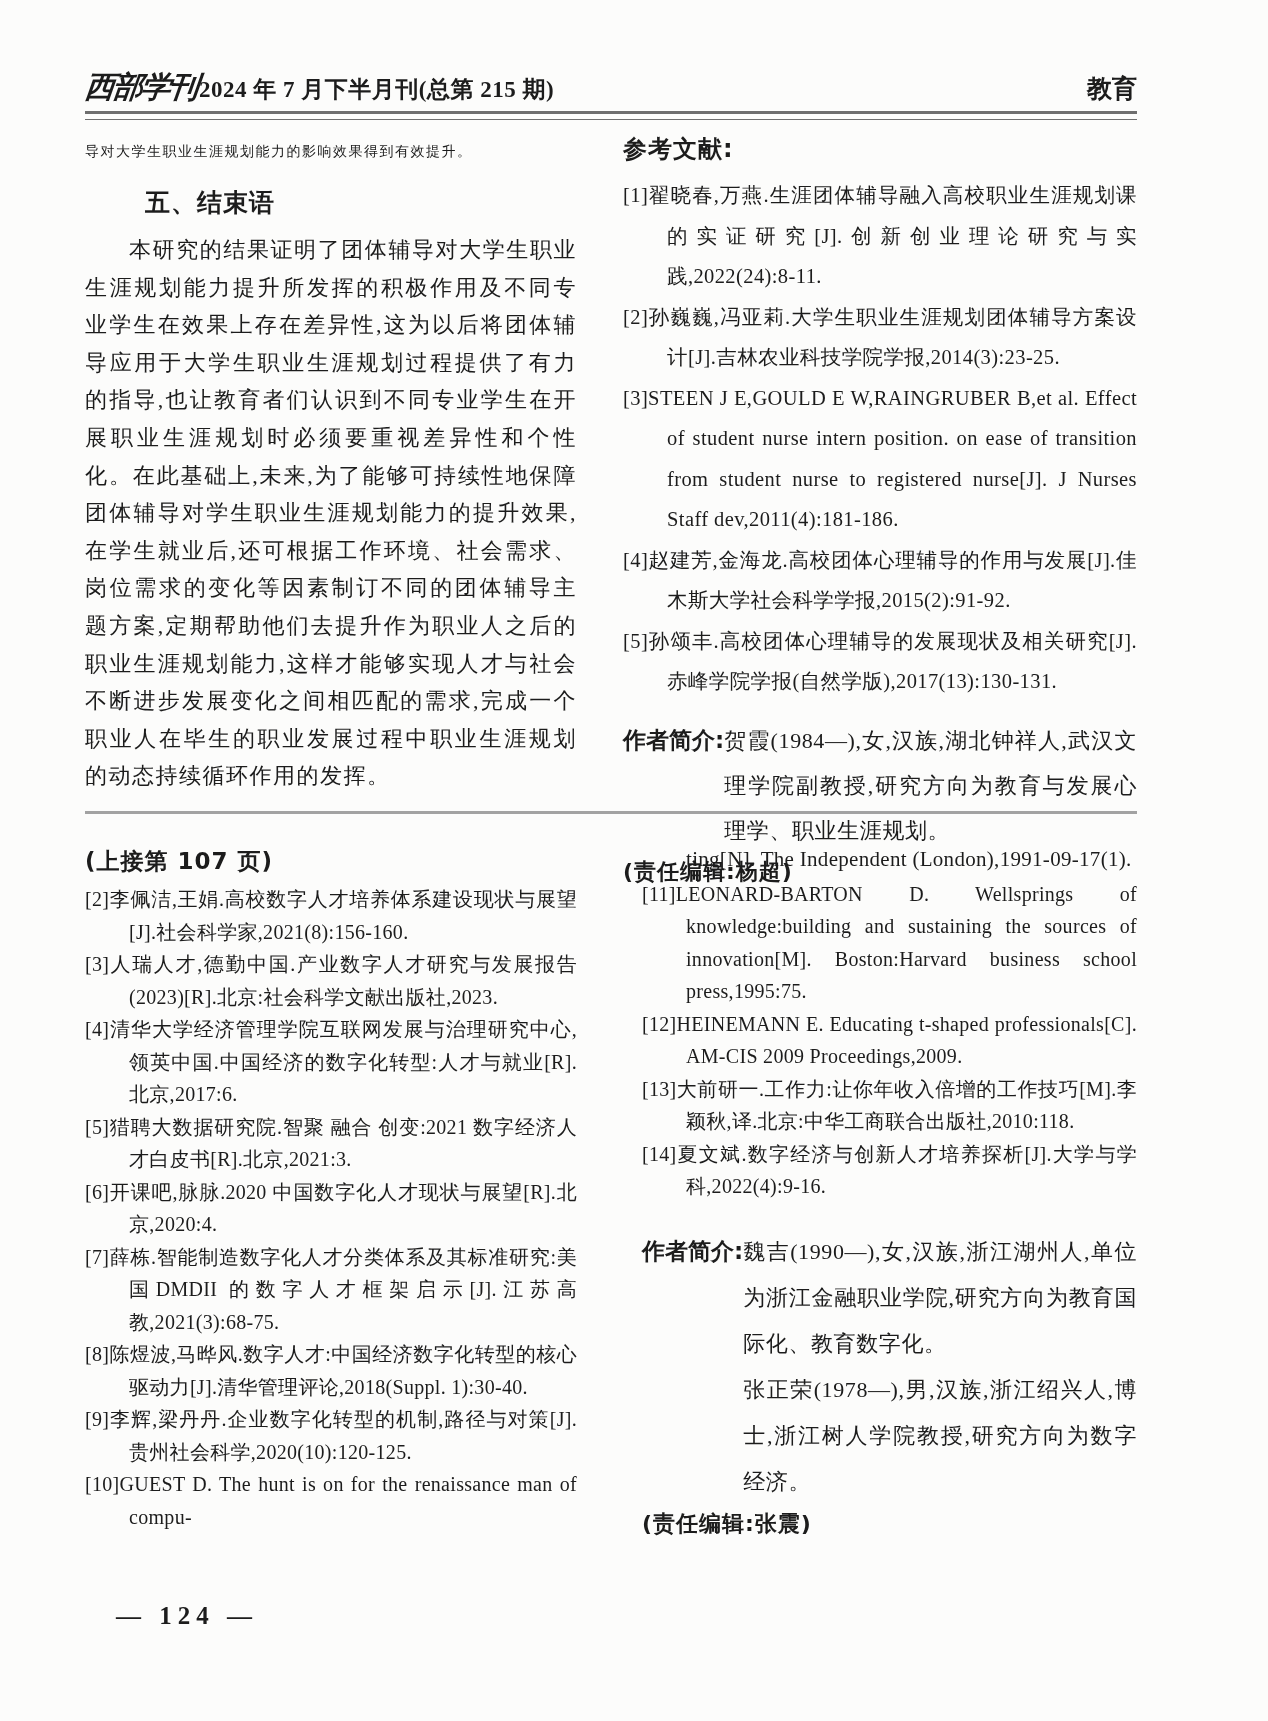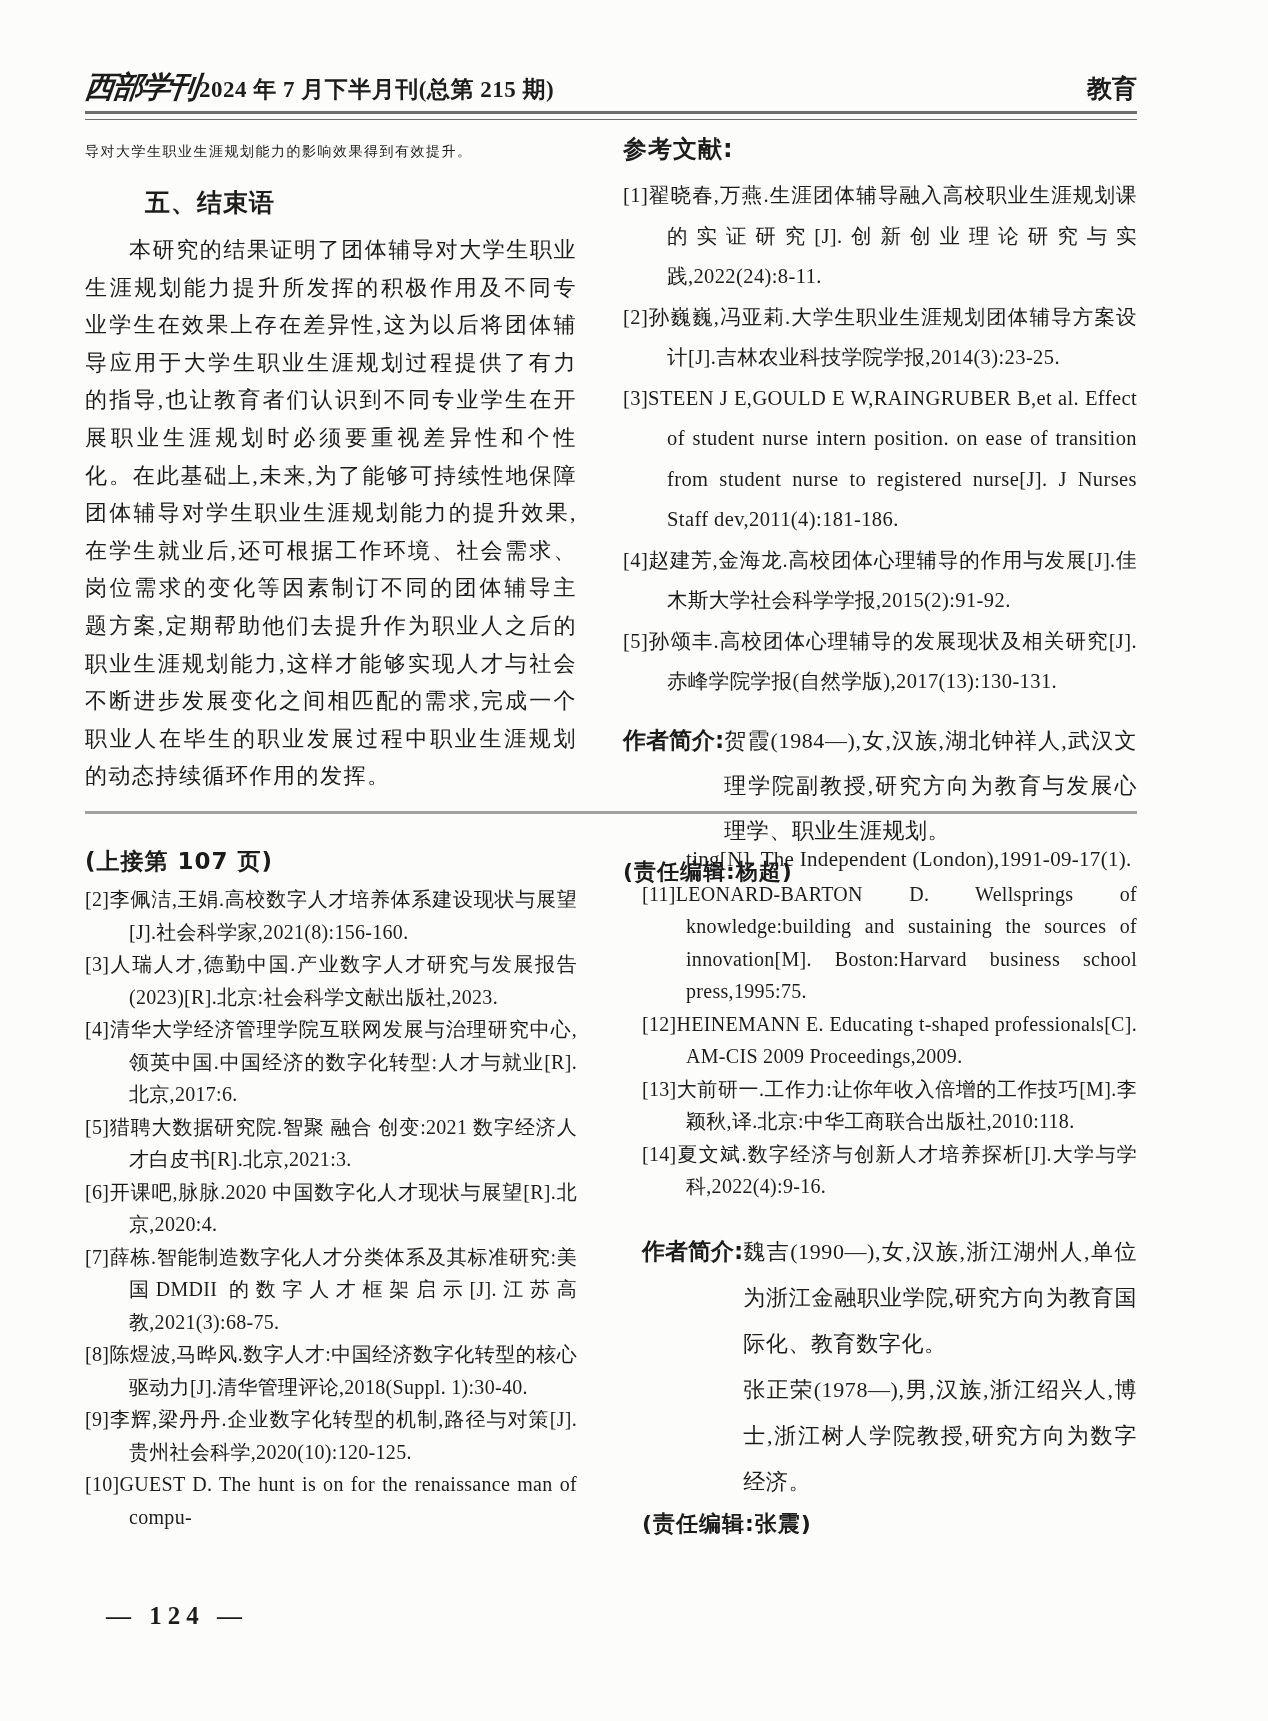--- a/index.html
+++ b/index.html
@@ -77,21 +77,21 @@
     font-weight:bold; font-size:23px; line-height:36px; margin:0 0 4px 0; letter-spacing:1px;
   }
   .ref-sm { font-size:20px; line-height:32.5px; text-align:justify; padding-left:44px; text-indent:-44px; letter-spacing:0.3px; margin:0; }
   .continuation-line { font-size:21px; line-height:32.5px; padding-left:44px; margin:0 0 2px 0; letter-spacing:0.3px; }
   .author-block-sm { display:flex; margin-top:26px; }
   .author-bios-sm { flex:1; font-size:22px; line-height:46px; text-align:justify; letter-spacing:0.6px; }
   .author-bios-sm p { margin:0; }
 
   
   .footer-page-number {
-    position:absolute; top:1602px; left:106px;
+    position:absolute; top:1602px; left:116px;
     font-size:25px; font-weight:bold; letter-spacing:6px;
   }
 </style>
 </head>
 <body>
 
 <div class="page">
 
   <div class="header">
     <div class="header-row">

